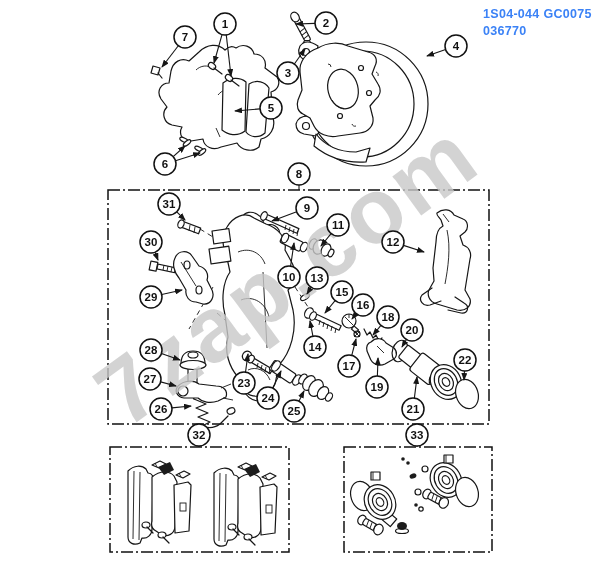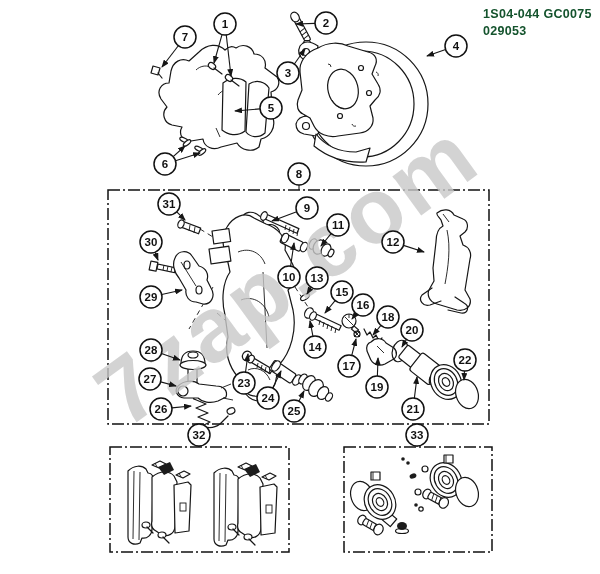--- a/index.html
+++ b/index.html
@@ -1,19 +1,19 @@
 <!DOCTYPE html>
 <html><head>
 <meta charset="utf-8">
 <style>
   html,body{margin:0;padding:0;background:#fff;}
   #stage{position:relative;width:600px;height:574px;background:#fff;overflow:hidden;
          font-family:"Liberation Sans",sans-serif;}
   #diagram{position:absolute;left:0;top:0;}
-  .hdr{position:absolute;left:483px;font-weight:bold;font-size:12.5px;color:#14532d;
+  .hdr{position:absolute;left:483px;font-weight:bold;font-size:12.5px;color:#3b82f6;
        letter-spacing:0.3px;white-space:nowrap;}
   .hdr1{top:7px;}
   .hdr2{top:24px;}
   
   .art{stroke:#161616;stroke-width:1.2;fill:none;stroke-linecap:round;stroke-linejoin:round;}
   .artf{stroke:#161616;stroke-width:1.2;fill:#ffffff;stroke-linecap:round;stroke-linejoin:round;}
   .thin{stroke:#161616;stroke-width:0.9;fill:none;}
   .dark{fill:#1c1c1c;stroke:none;}
   .gbox{fill:none;stroke:#111;stroke-width:1.5;stroke-dasharray:12 3 2 3;}
   .dashln{stroke:#2a2a2a;stroke-width:1;fill:none;stroke-dasharray:5 4;}
@@ -465,14 +465,14 @@
           <text x="199" y="435" dy="0.36em" class="cot">32</text>
         </g>
         <g>
           <circle cx="417" cy="435" r="11" class="co"></circle>
           <text x="417" y="435" dy="0.36em" class="cot">33</text>
         </g>
       </g>
   </svg>
 
   <div class="hdr hdr1">1S04-044 GC0075</div>
-  <div class="hdr hdr2">029053</div>
+  <div class="hdr hdr2">036770</div>
 </div>
 
 </body></html>

